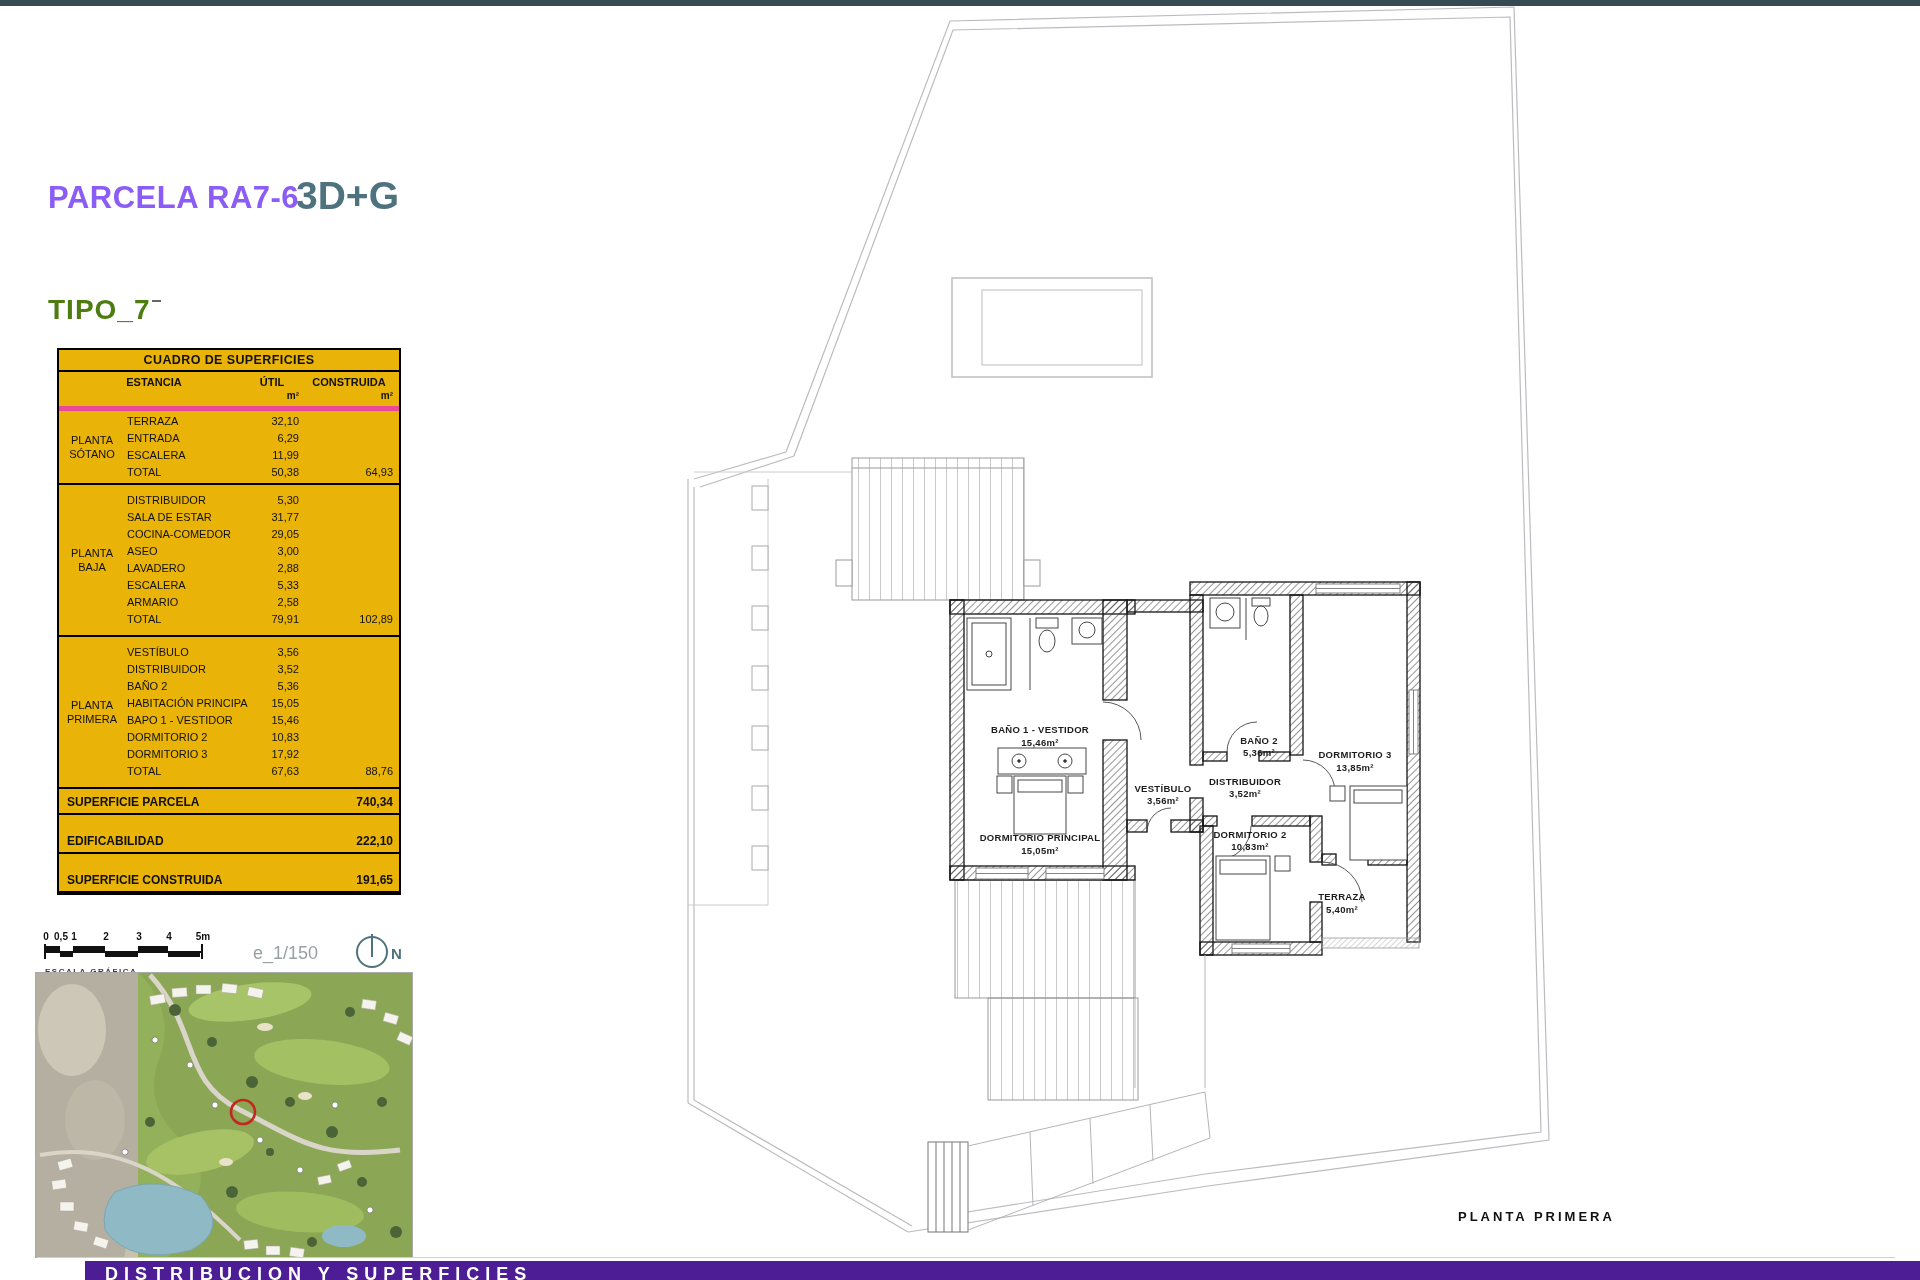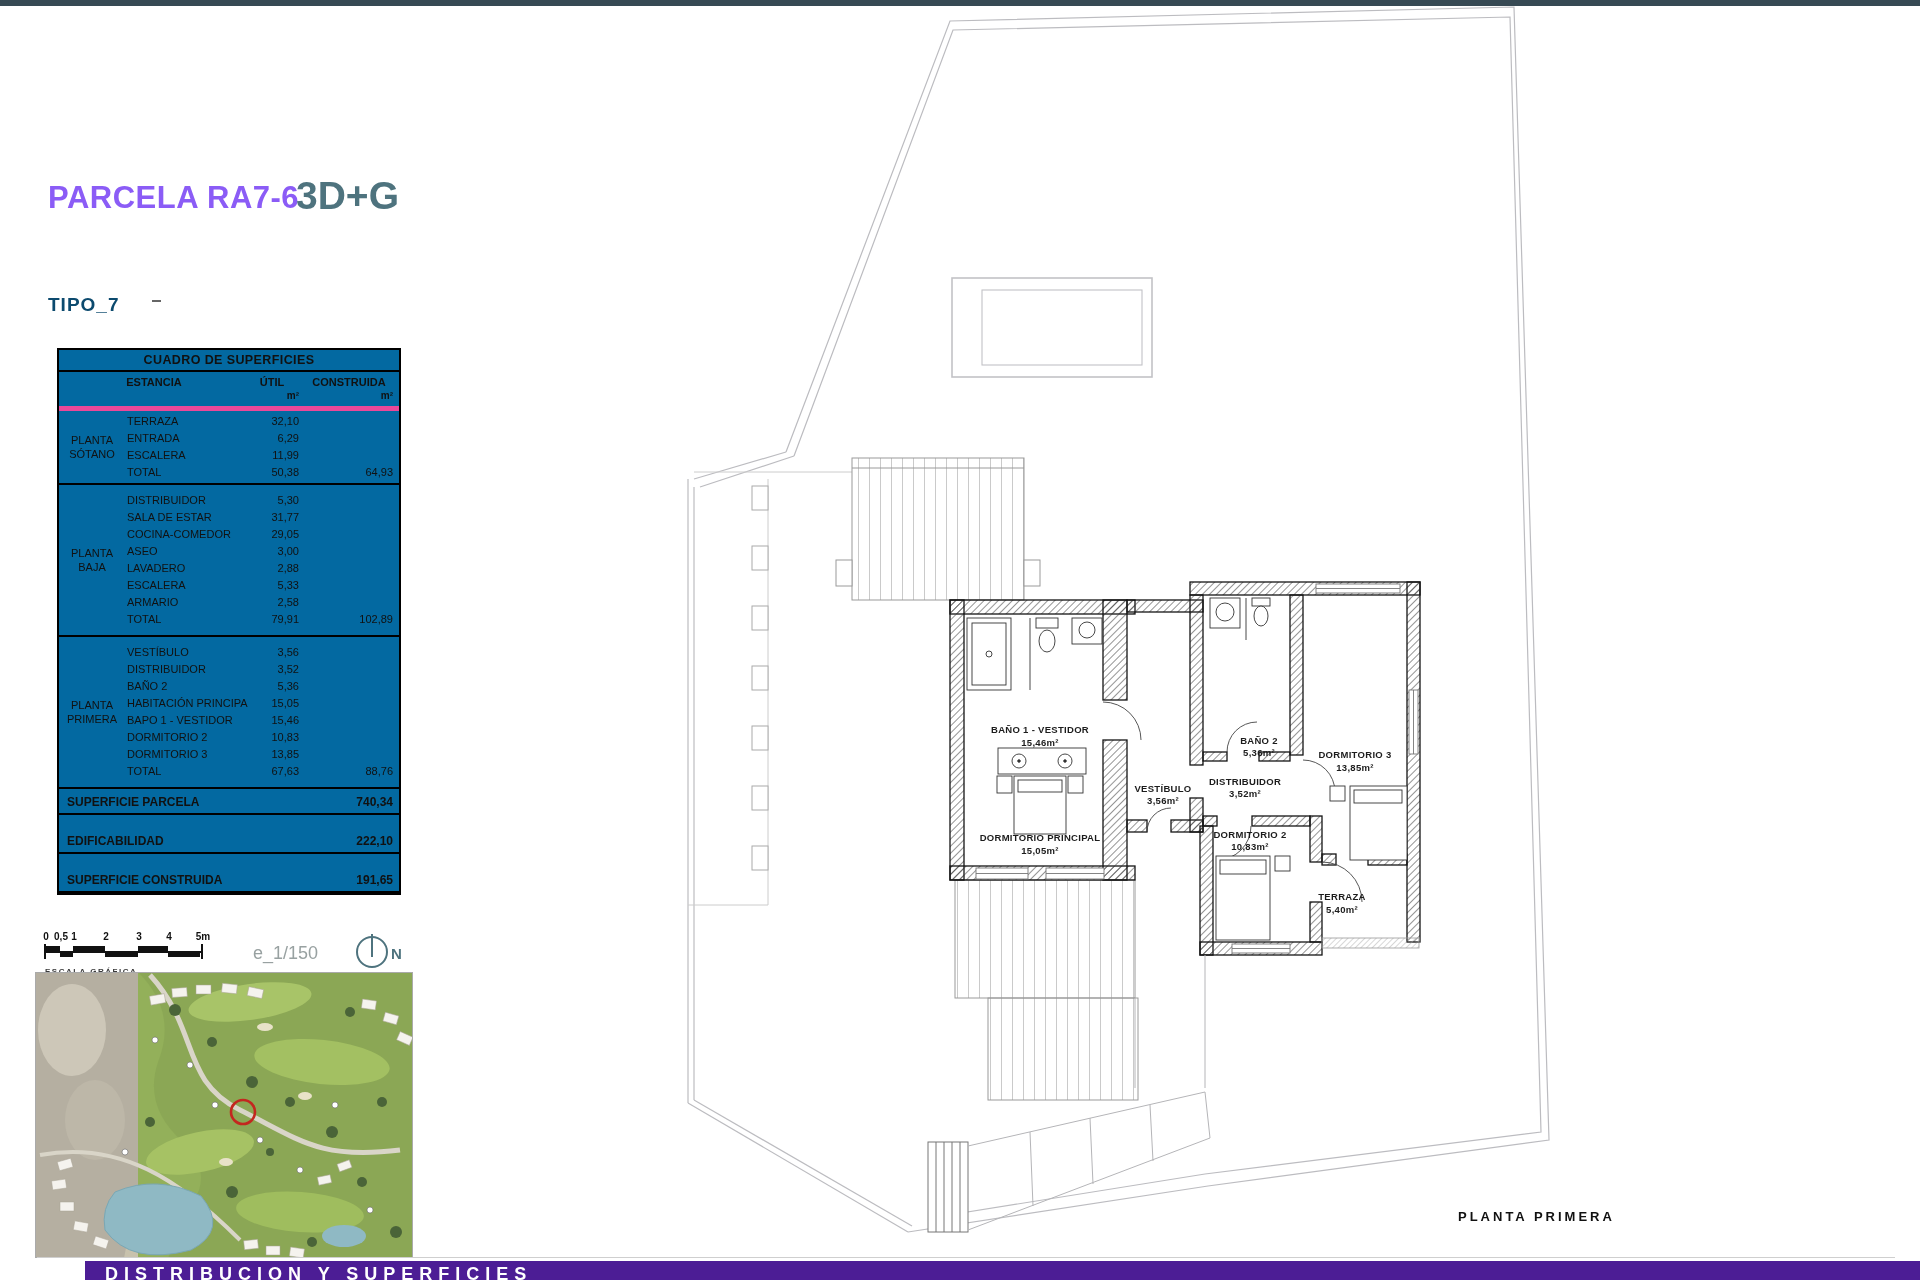--- a/index.html
+++ b/index.html
@@ -1,28 +1,28 @@
 <!DOCTYPE html>
 <html><head>
 <meta charset="utf-8">
 <style>
   html,body{margin:0;padding:0;background:#e8e8e8;font-family:"Liberation Sans",sans-serif;}
   .page{position:relative;width:1920px;height:1280px;background:#fff;overflow:hidden;}
   .topbar{position:absolute;left:0;top:0;width:1920px;height:6px;background:#374a54;}
   .title{position:absolute;left:48px;top:180px;font-size:31px;font-weight:800;color:#8b5cf6;letter-spacing:.5px;}
   .badge{position:absolute;left:296px;top:174px;font-size:39px;font-weight:800;color:#4e737e;}
-  .typelabel{position:absolute;left:48px;top:294px;font-size:19px;font-weight:800;color:#0c4a6e;letter-spacing:1px;}
+  .typelabel{position:absolute;left:48px;top:294px;font-size:28px;font-weight:800;color:#4d7c0f;letter-spacing:1px;}
   .typedash{position:absolute;left:152px;top:300px;width:9px;height:2px;background:#666;}
   .svgwrap{position:absolute;left:0;top:0;width:1920px;height:1280px;}
   .sheetline{position:absolute;left:37px;top:1257px;width:1858px;height:1px;background:#cfcfcf;}
   .footerbar{position:absolute;left:37px;top:1261px;width:1858px;height:19px;background:#4c1d95;color:#fff;overflow:hidden;margin-left:48px;}
   .footerbar span{display:block;padding:3px 0 0 20px;font-size:18px;font-weight:700;letter-spacing:6px;white-space:nowrap;}
 
   
-  .surftable{position:absolute;left:57px;top:348px;width:340px;border:2px solid #000;background:#0369a1;font-size:11px;color:#111;}
+  .surftable{position:absolute;left:57px;top:348px;width:340px;border:2px solid #000;background:#eab308;font-size:11px;color:#111;}
   .t-title{height:20px;line-height:21px;text-align:center;font-weight:700;font-size:12.5px;letter-spacing:.4px;border-bottom:2px solid #000;}
   .t-cols{position:relative;height:34px;border-bottom:5px solid #ec4899;font-weight:700;}
   .t-cols .h-est{position:absolute;left:40px;top:4px;width:110px;text-align:center;}
   .t-cols .h-util{position:absolute;left:178px;top:4px;width:70px;text-align:center;}
   .t-cols .h-con{position:absolute;left:244px;top:4px;width:92px;text-align:center;}
   .t-cols .u-util{position:absolute;left:150px;top:18px;width:90px;text-align:right;font-size:10px;}
   .t-cols .u-con{position:absolute;left:244px;top:18px;width:90px;text-align:right;font-size:10px;}
   .t-section{position:relative;border-bottom:2px solid #000;padding:2px 0;}
   .t-section.pad{padding:7px 0;}
   .t-floor{position:absolute;left:0;top:50%;transform:translateY(-50%);width:66px;text-align:center;line-height:1.3;}
@@ -135,21 +135,21 @@
           <div class="t-row">
             <span class="n">BAPO 1 - VESTIDOR</span>
             <span class="u">15,46</span>
           </div>
           <div class="t-row">
             <span class="n">DORMITORIO 2</span>
             <span class="u">10,83</span>
           </div>
           <div class="t-row">
             <span class="n">DORMITORIO 3</span>
-            <span class="u">13,85</span>
+            <span class="u">17,92</span>
           </div>
           <div class="t-row">
             <span class="n">TOTAL</span>
             <span class="u">67,63</span>
             <span class="c">88,76</span>
           </div>
         </div>
       </div>
     <div id="table-summary">
         <div class="t-sum">

